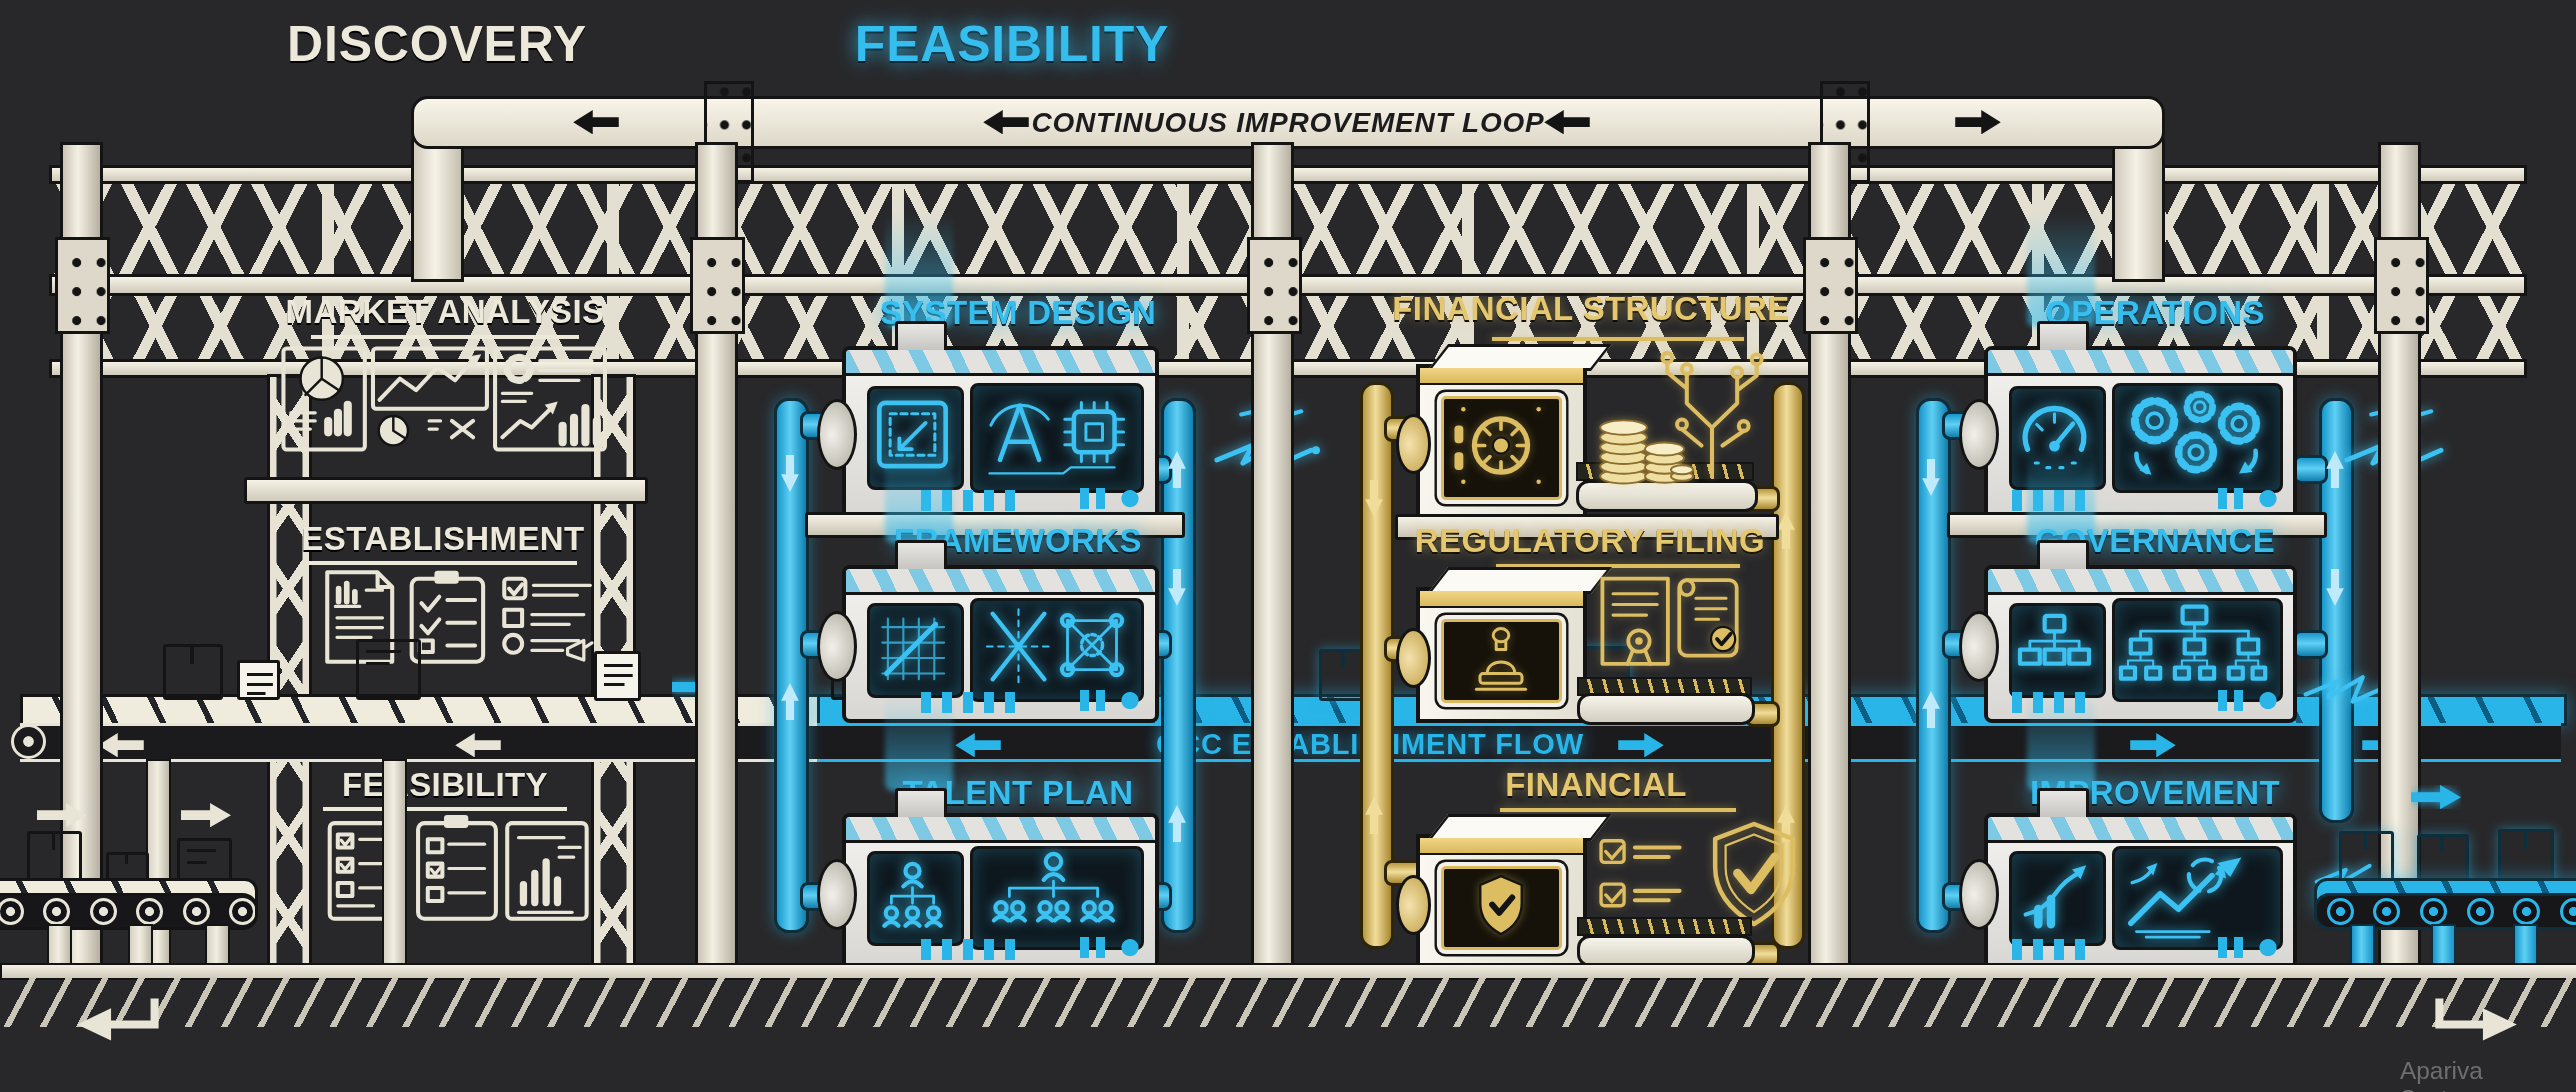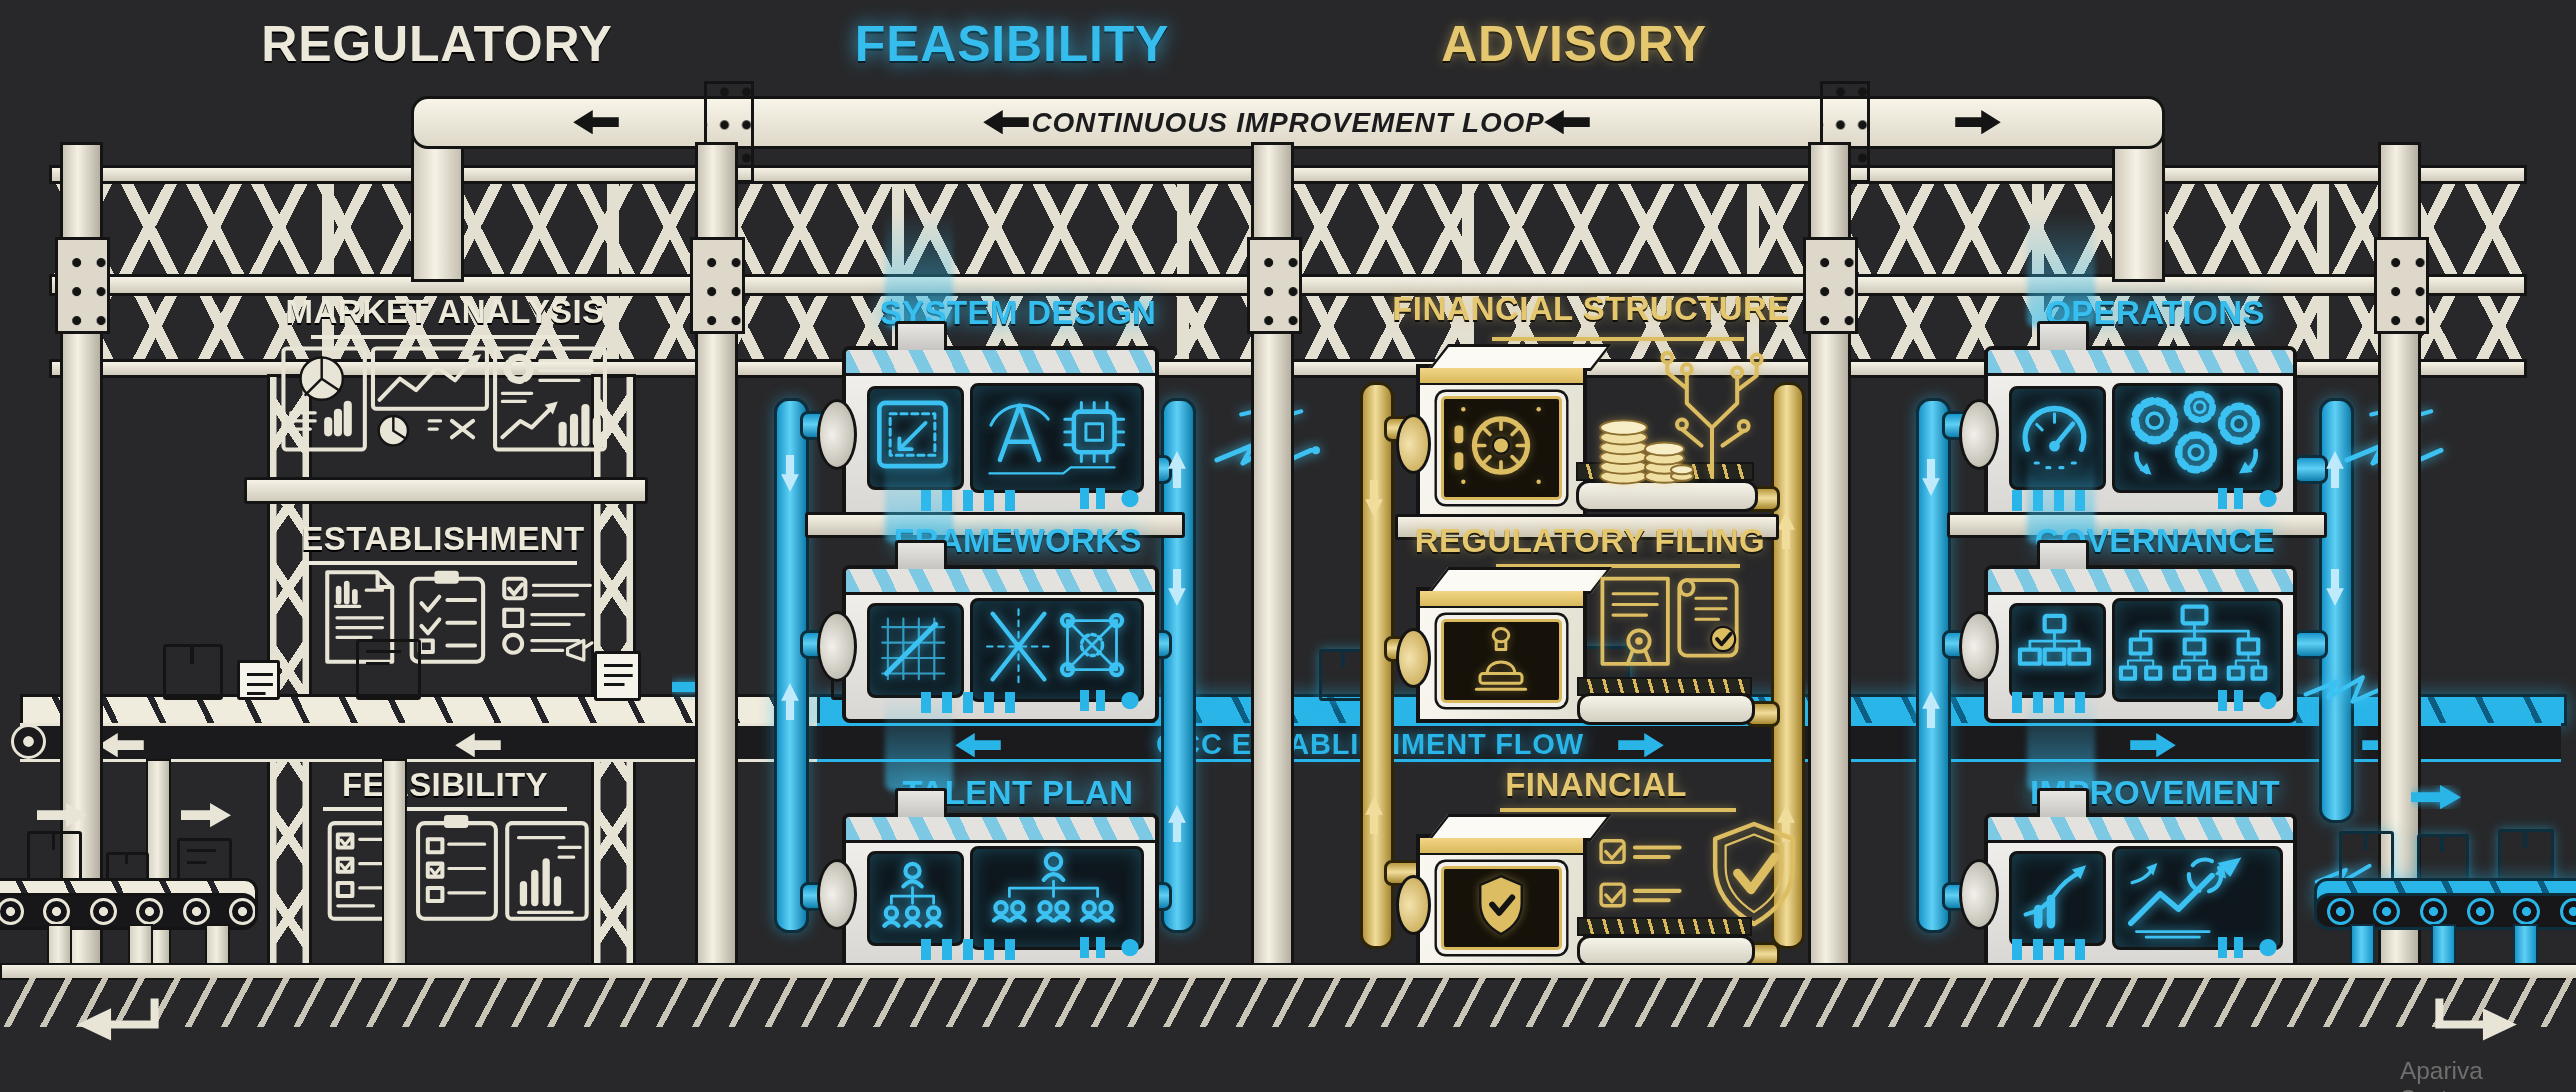--- a/index.html
+++ b/index.html
@@ -129,23 +129,22 @@
     <svg class="arr" style="left:1130px;top:10.6px" width="46" height="24.4" viewBox="0 0 56 30">
         <polygon points="56,9 24,9 24,0 0,15 24,30 24,21 56,21" fill="#141414"></polygon>
       </svg>
     <svg class="arr" style="left:1541px;top:10.6px" width="46" height="24.4" viewBox="0 0 56 30">
         <polygon points="0,9 32,9 32,0 56,15 32,30 32,21 0,21" fill="#141414"></polygon>
       </svg>
   </div>
   <div class="bpost" style="left:704px;top:81px"></div>
   <div class="bpost" style="left:1820px;top:81px"></div>
 
-  <div class="phase-h t-cream" style="left:437px">REGULATORY</div>
+  <div class="phase-h t-cream" style="left:437px">DISCOVERY</div>
   <div class="phase-h t-blue" style="left:1012px">FEASIBILITY</div>
-  <div class="phase-h t-gold" style="left:1574px">ADVISORY</div>
 
   <div class="legx" style="left:267px;top:374px;height:588px"></div>
   <div class="legx" style="left:591px;top:374px;height:588px"></div>
   <div class="board" style="left:244px;top:477px;width:398px;height:21px"></div>
 
   <div class="station-t t-cream" style="left:445px;top:293px">MARKET ANALYSIS</div>
   <div class="underline u-cream" style="left:445px;top:335px;width:268px"></div>
   <svg class="icon-svg ic ic-c" style="left:281px;top:346px" width="350" height="106" viewBox="0 0 430 130">
     <rect x="3" y="3" width="100" height="124" rx="4"></rect>
     <circle cx="50" cy="40" r="26" fill="#e9e5d6" stroke="#141414" stroke-width="3"></circle>

